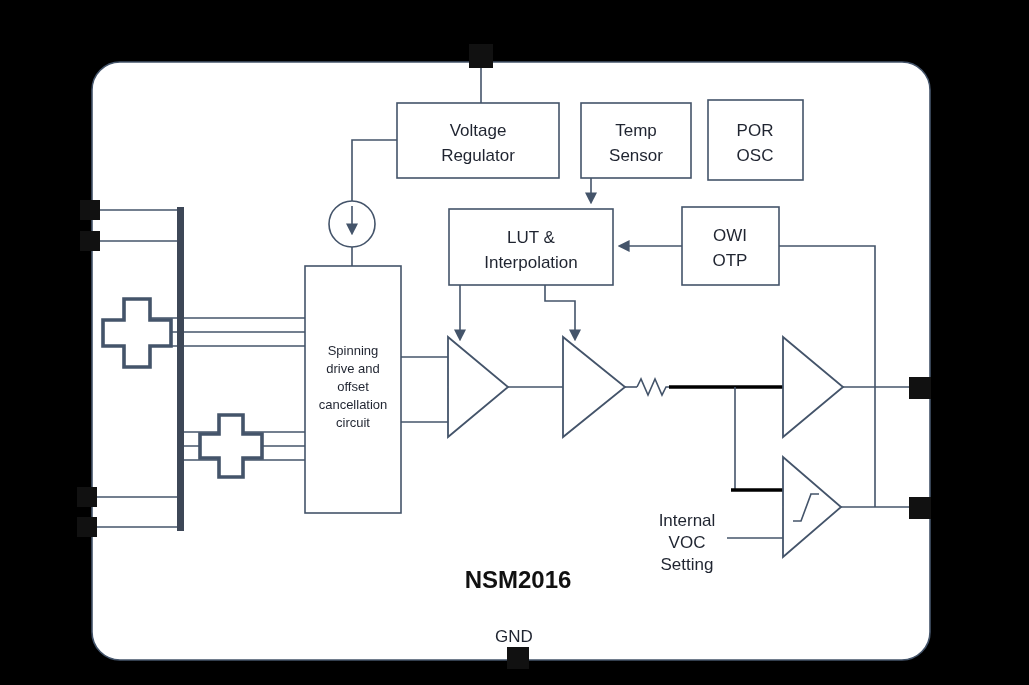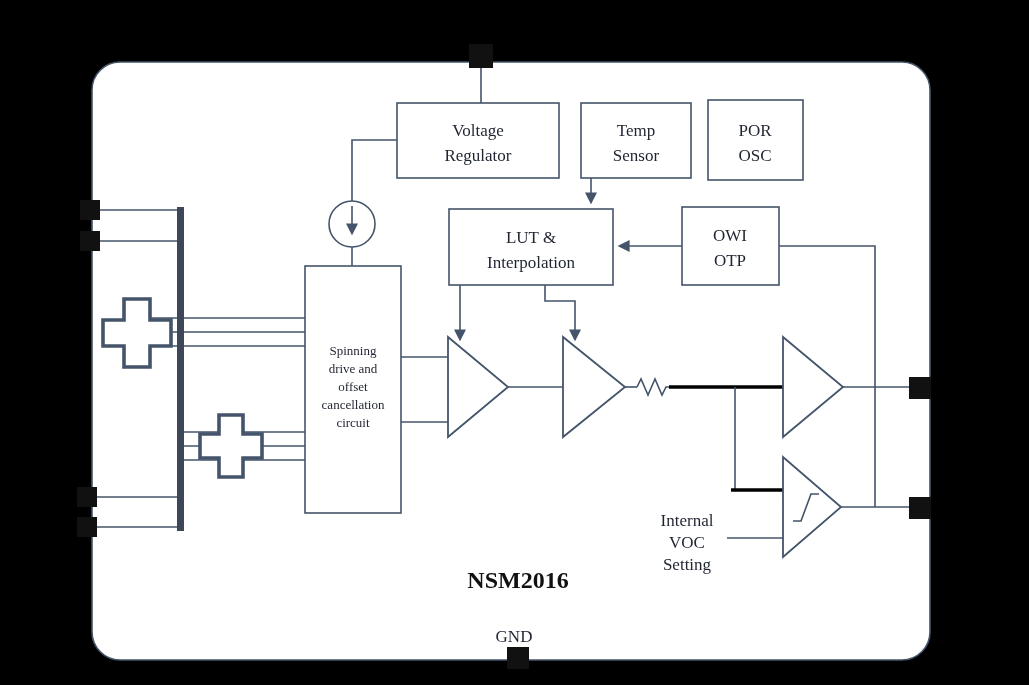--- a/index.html
+++ b/index.html
@@ -1,17 +1,17 @@
 <!DOCTYPE html>
 <html><head>
 <meta charset="utf-8">
 <style>
   html,body{margin:0;padding:0;background:#000;}
   .stage{position:relative;width:1029px;height:685px;background:#000;overflow:hidden;
-         font-family:Liberation Serif, serif;}
+         font-family:Liberation Sans, sans-serif;}
   svg{display:block}
   .wire{stroke:#44546A;stroke-width:1.6;fill:none;}
   .wire-thick{stroke:#000;stroke-width:3.4;fill:none;}
   .boxshape{fill:#fff;stroke:#44546A;stroke-width:1.6;}
   .trishape{fill:#fff;stroke:#44546A;stroke-width:1.8;}
   .cross{fill:#fff;stroke:#44546A;stroke-width:3.6;}
   .pin{fill:#111;stroke:none;}
   .bar{fill:#3d4757;}
   .lbl{fill:#1f2430;font-size:17px;}
   .lbl-small{fill:#1f2430;font-size:13px;}

